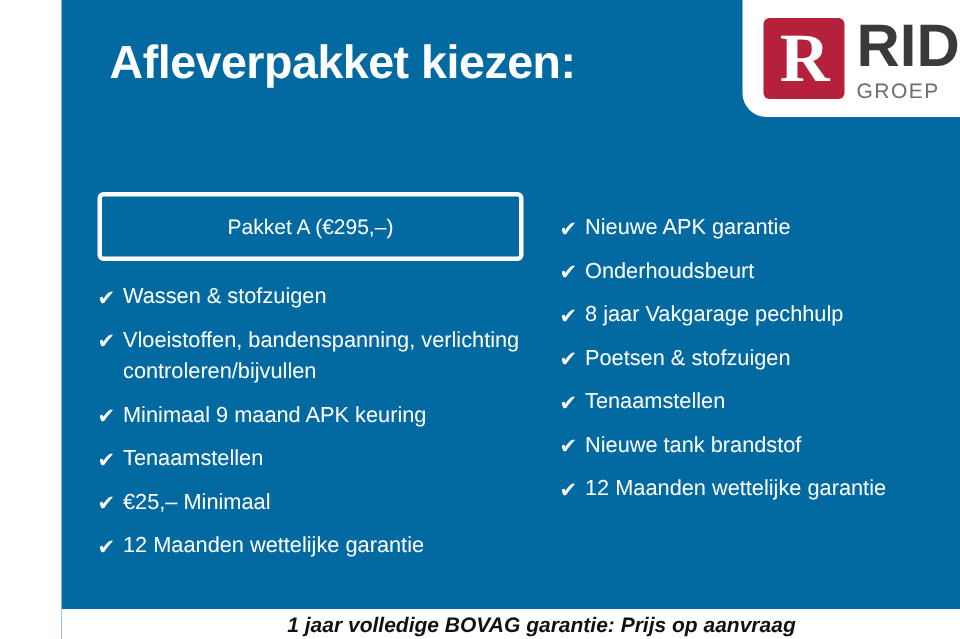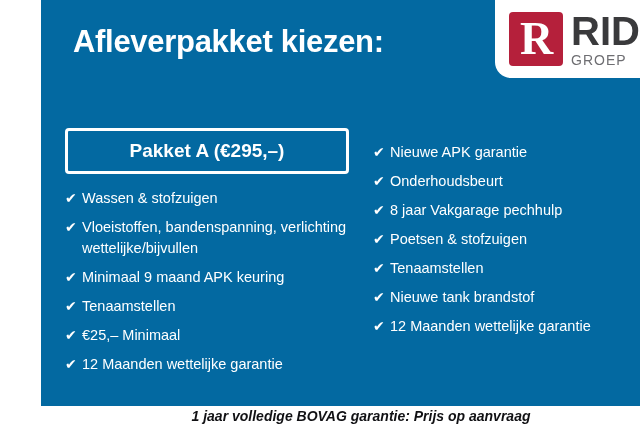--- a/index.html
+++ b/index.html
@@ -104,22 +104,22 @@
     min-width: 0;
   }
   .pkg-header {
     border: 3px solid #ffffff;
     border-radius: 4px;
     height: 46px;
     display: flex;
     align-items: center;
     justify-content: center;
     color: #ffffff;
-    font-size: 19px;
-    font-weight: bold;
+    font-size: 14px;
+    font-weight: normal;
     box-sizing: border-box;
   }
   .feature-list {
     margin: 14px 0 0 0;
     padding: 0;
     list-style: none;
   }
   .feature-list li {
     display: flex;
     align-items: flex-start;
@@ -178,21 +178,21 @@
 
     <div class="column">
       <div class="pkg-header">Pakket A (€295,–)</div>
       <ul class="feature-list">
         <li>
           <span class="check">✔</span>
           <span class="feature-text">Wassen &amp; stofzuigen</span>
         </li>
         <li>
           <span class="check">✔</span>
-          <span class="feature-text">Vloeistoffen, bandenspanning, verlichting wettelijke/bijvullen</span>
+          <span class="feature-text">Vloeistoffen, bandenspanning, verlichting controleren/bijvullen</span>
         </li>
         <li>
           <span class="check">✔</span>
           <span class="feature-text">Minimaal 9 maand APK keuring</span>
         </li>
         <li>
           <span class="check">✔</span>
           <span class="feature-text">Tenaamstellen</span>
         </li>
         <li>

